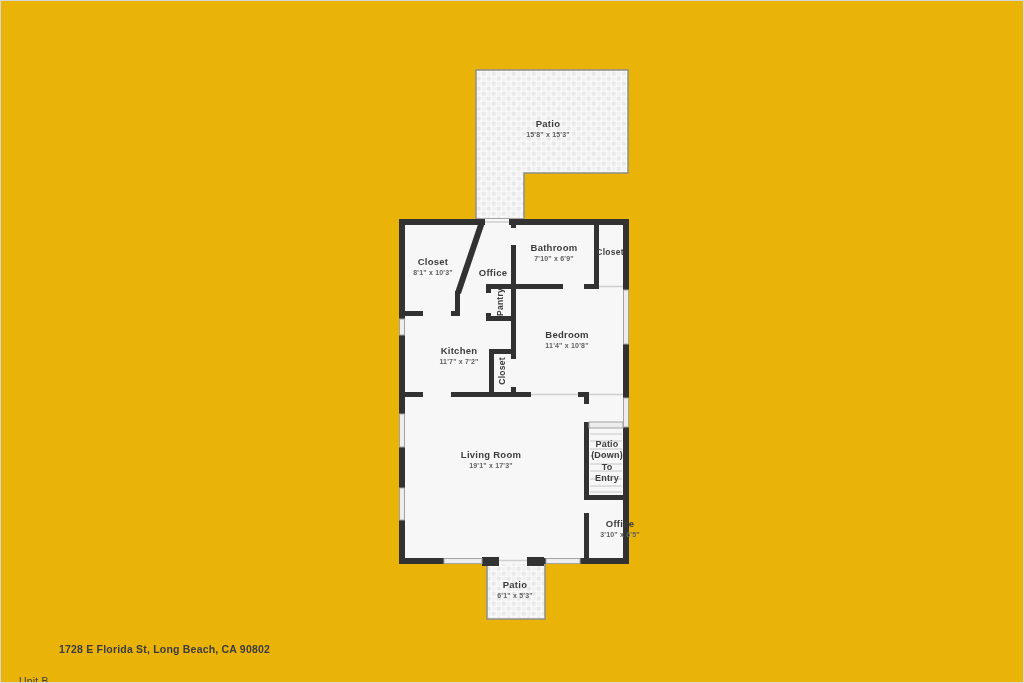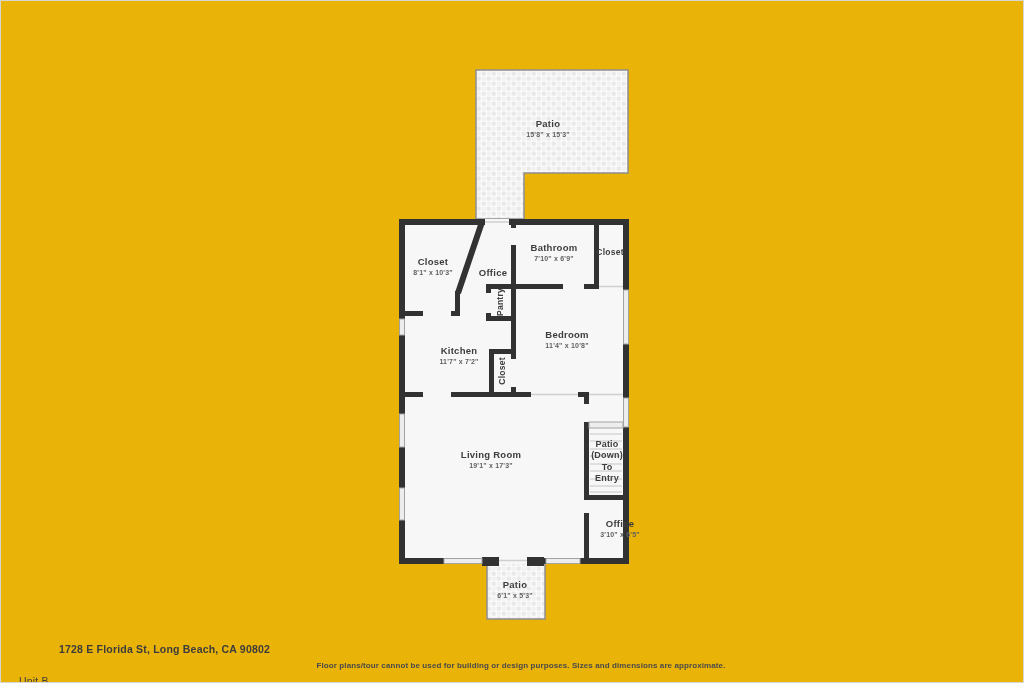--- a/index.html
+++ b/index.html
@@ -182,15 +182,14 @@
     <span class="room-dims">3'10" x 6'5"</span>
   </div>
 
   <div class="room-label" style="left:514px;top:588px;">
     <span class="room-name">Patio</span>
     <span class="room-dims">6'1" x 5'3"</span>
   </div>
 
   <div id="address-line">1728 E Florida St, Long Beach, CA 90802</div>
   <div id="unit-line">Unit B</div>
-  <div id="disclaimer">Floor plans/tour cannot be used for building or design purposes. Sizes and dimensions are approximate.</div>
 
 </div>
 
 </body></html>

